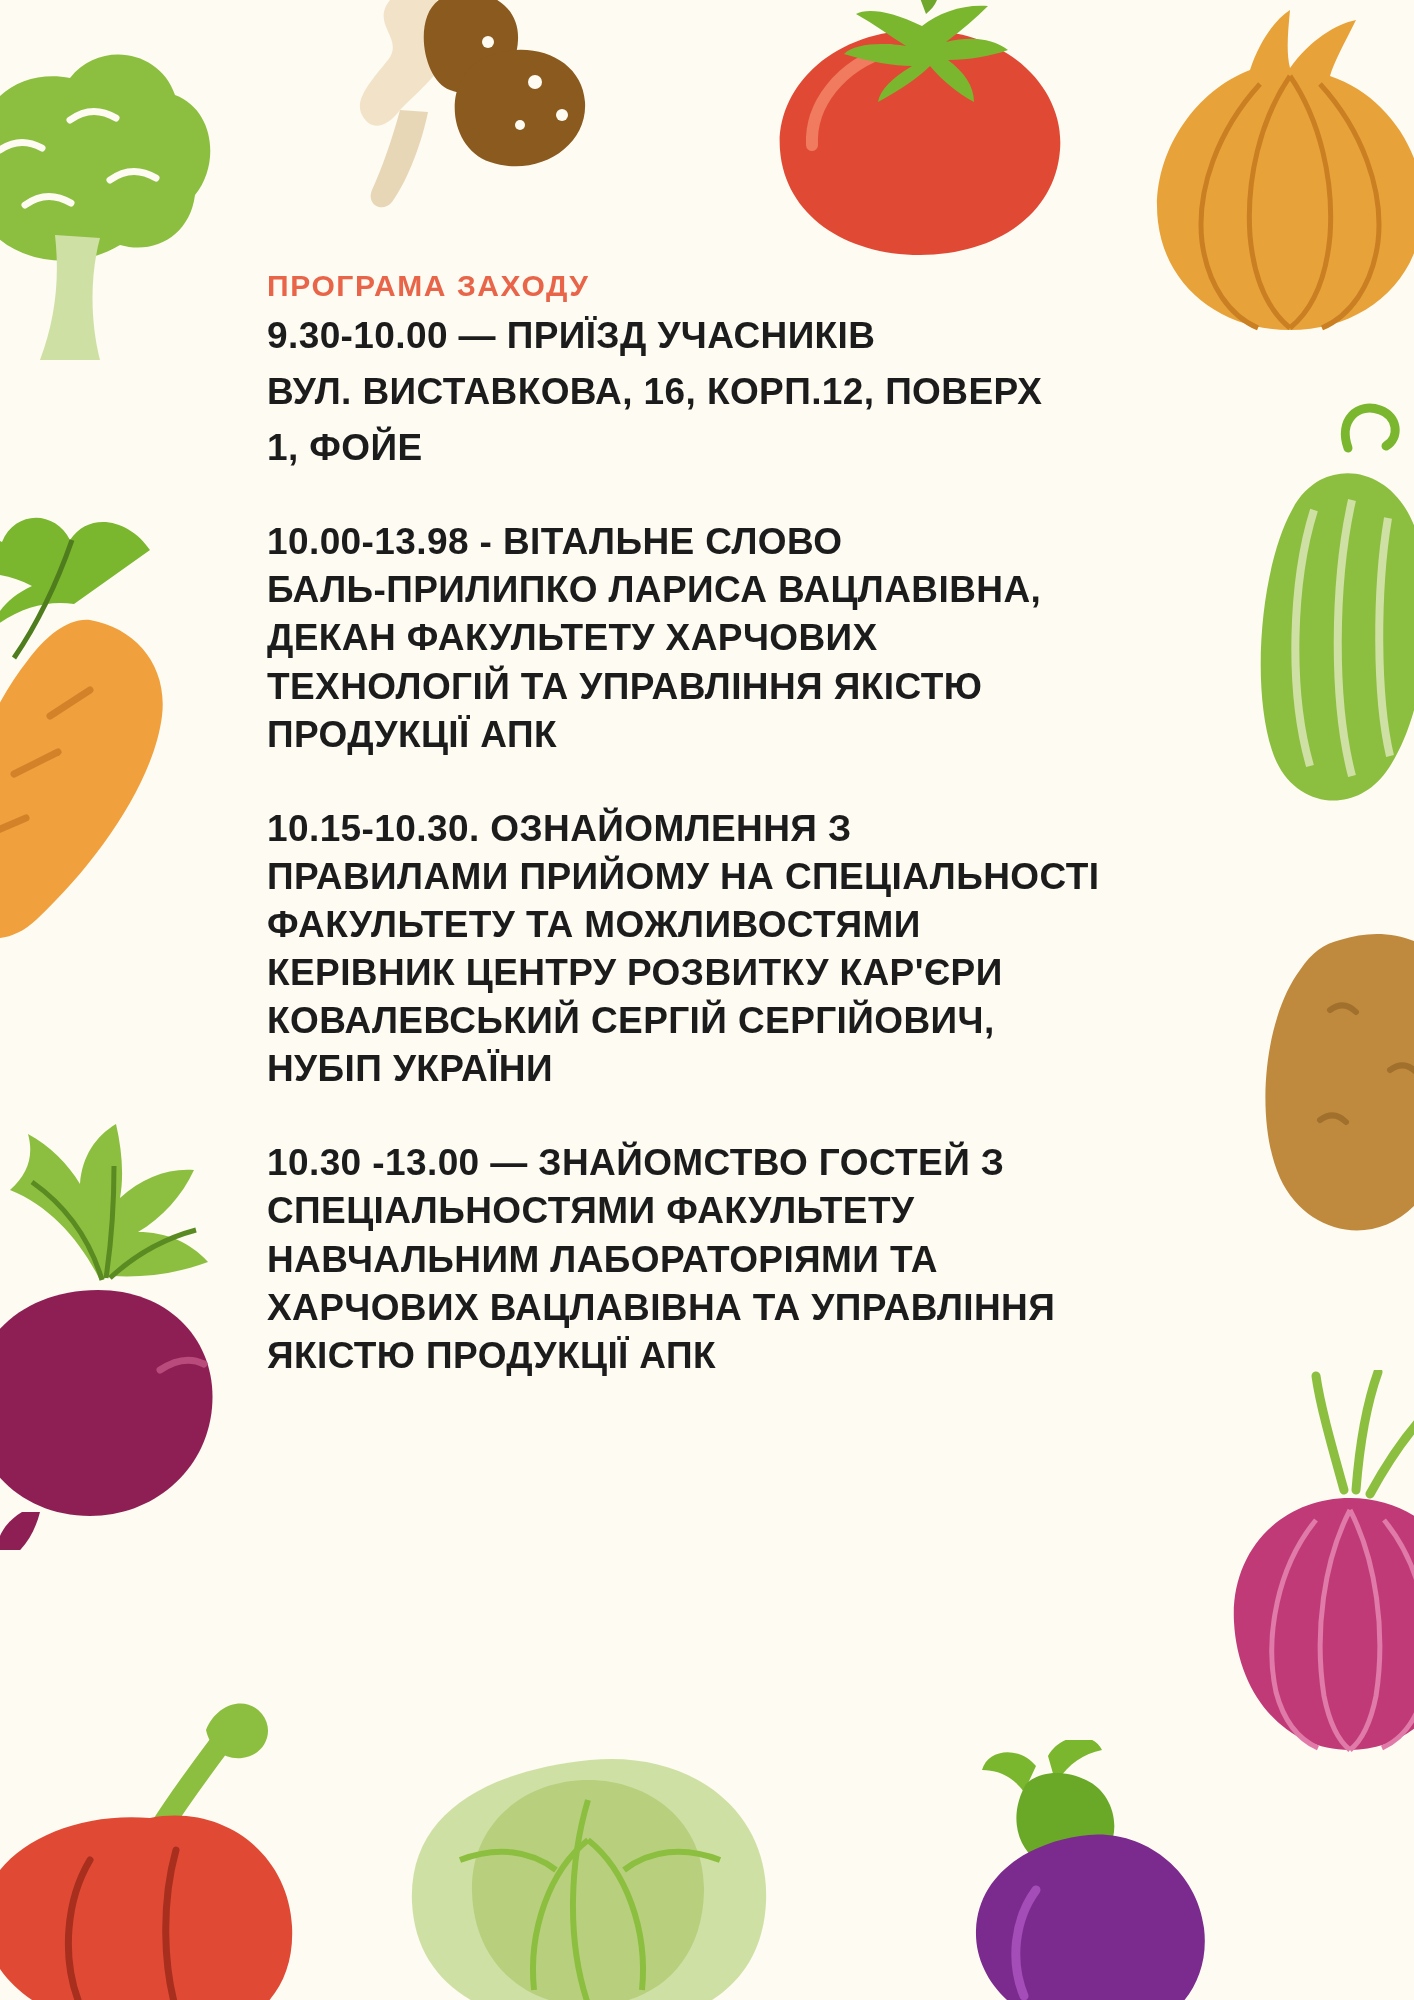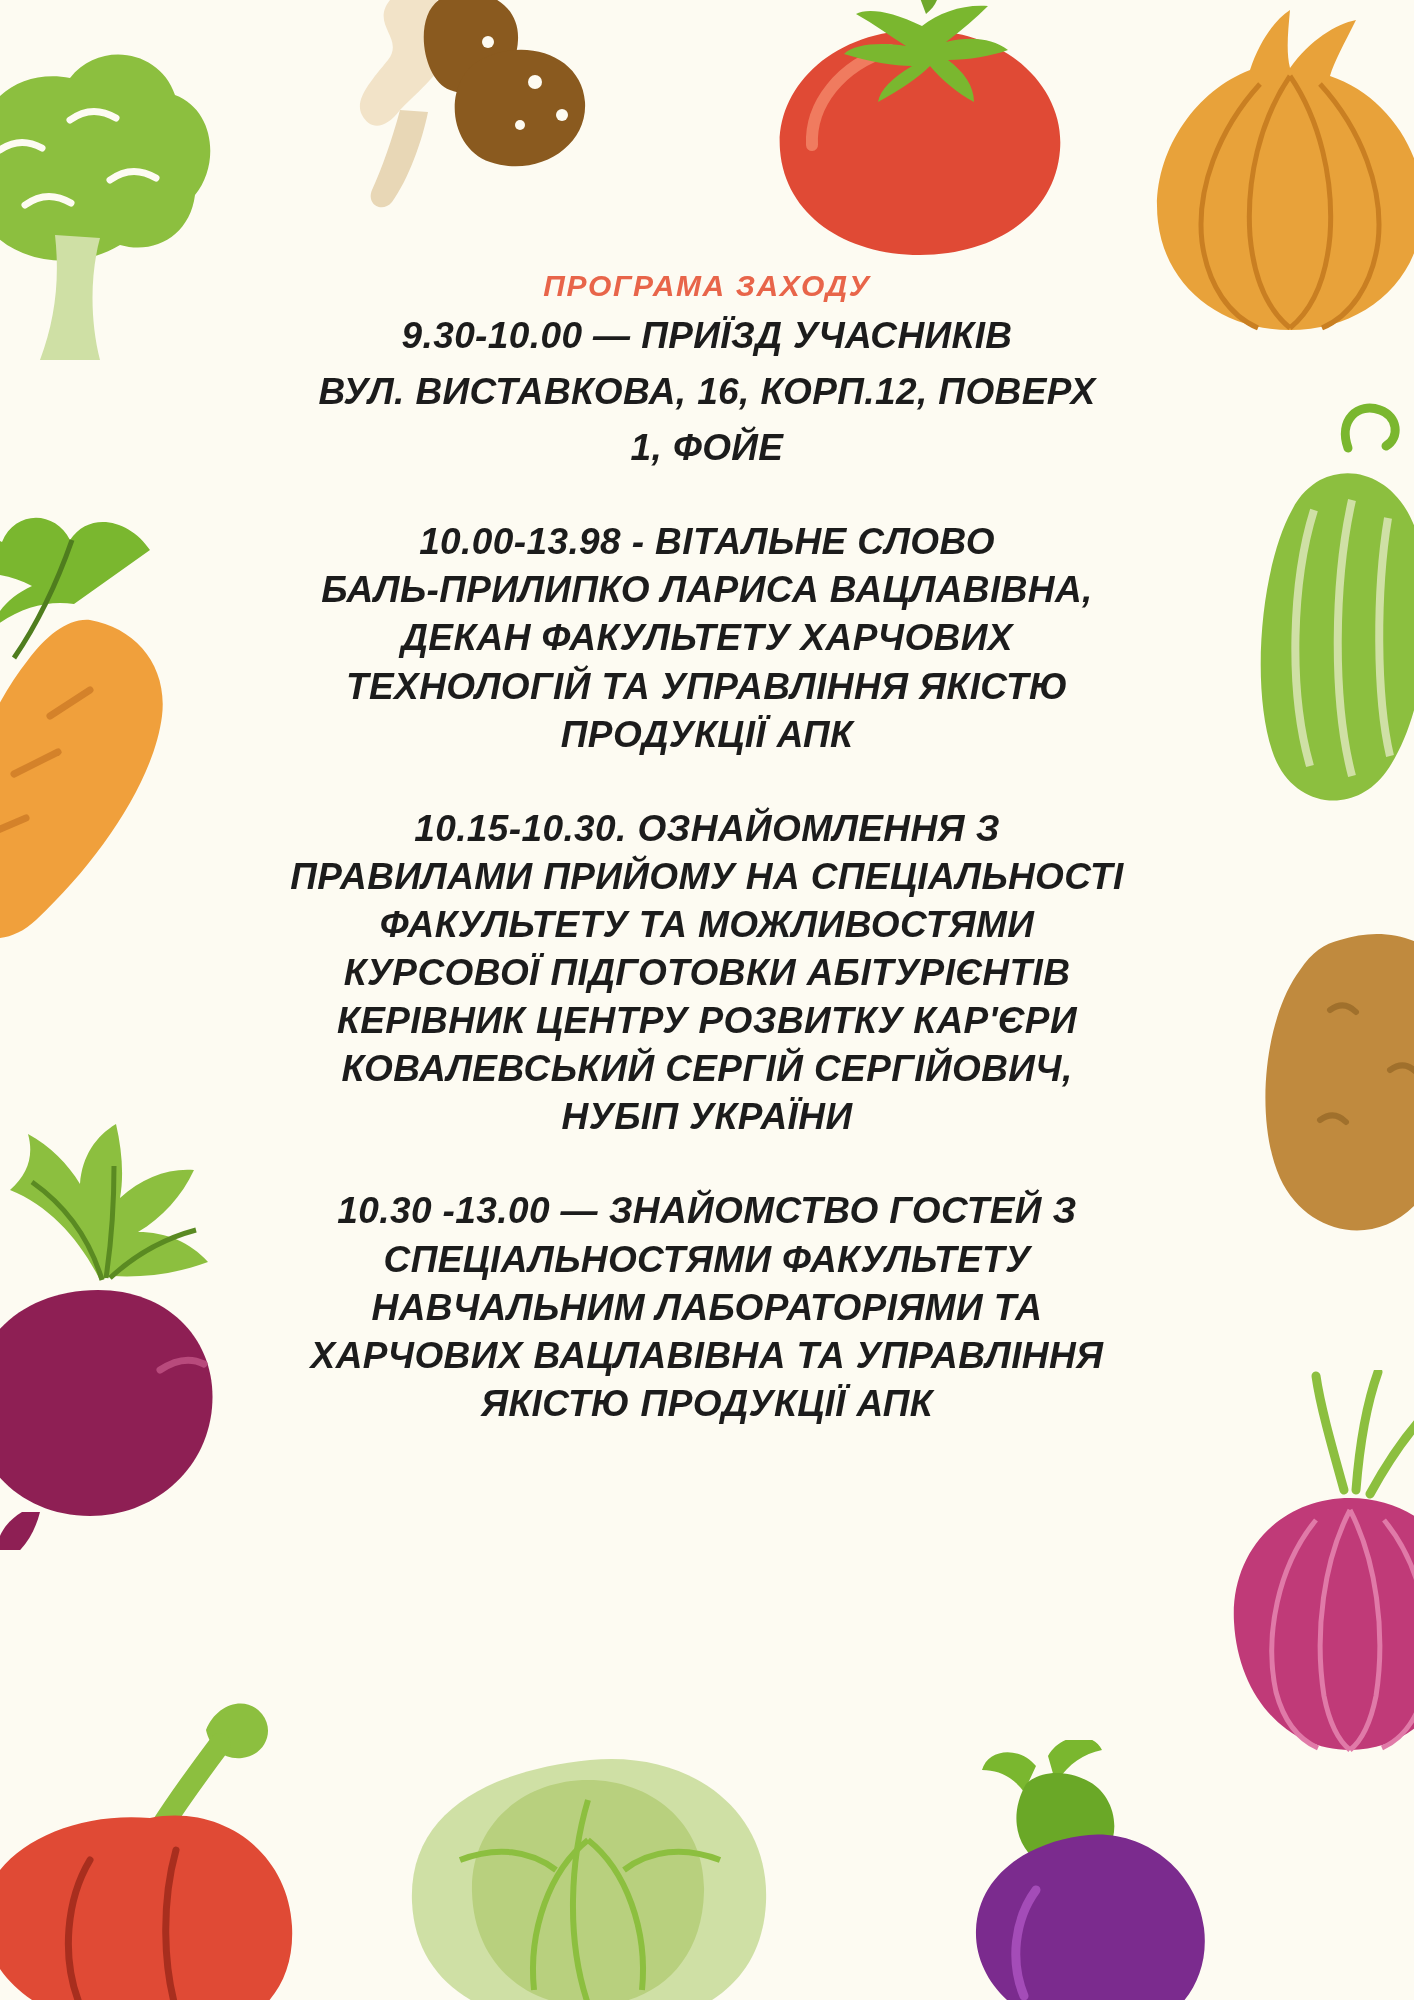--- a/index.html
+++ b/index.html
@@ -23,23 +23,21 @@
   .deco {
     position: absolute;
     pointer-events: none;
   }
   .content {
     position: absolute;
     left: 50%;
     transform: translateX(-50%);
     top: 268px;
     width: 880px;
-    text-align: center;
     z-index: 5;
-    font-style: italic;
   }
   .program-title {
     color: #e8654a;
     font-weight: bold;
     font-size: 30px;
     letter-spacing: 1.6px;
     line-height: 1.2;
     margin: 0 0 4px 0;
   }
   .block {
@@ -182,21 +180,20 @@
       <p class="line">БАЛЬ-ПРИЛИПКО ЛАРИСА ВАЦЛАВІВНА,</p>
       <p class="line">ДЕКАН ФАКУЛЬТЕТУ ХАРЧОВИХ</p>
       <p class="line">ТЕХНОЛОГІЙ ТА УПРАВЛІННЯ ЯКІСТЮ</p>
       <p class="line">ПРОДУКЦІЇ АПК</p>
     </div>
 
     <div class="block">
       <p class="line">10.15-10.30. ОЗНАЙОМЛЕННЯ З</p>
       <p class="line">ПРАВИЛАМИ ПРИЙОМУ НА СПЕЦІАЛЬНОСТІ</p>
       <p class="line">ФАКУЛЬТЕТУ ТА МОЖЛИВОСТЯМИ</p>
-      <p class="line">КУРСОВОЇ ПІДГОТОВКИ АБІТУРІЄНТІВ</p>
       <p class="line">КЕРІВНИК ЦЕНТРУ РОЗВИТКУ КАР'ЄРИ</p>
       <p class="line">КОВАЛЕВСЬКИЙ СЕРГІЙ СЕРГІЙОВИЧ,</p>
       <p class="line">НУБІП УКРАЇНИ</p>
     </div>
 
     <div class="block">
       <p class="line">10.30 -13.00 — ЗНАЙОМСТВО ГОСТЕЙ З</p>
       <p class="line">СПЕЦІАЛЬНОСТЯМИ ФАКУЛЬТЕТУ</p>
       <p class="line">НАВЧАЛЬНИМ ЛАБОРАТОРІЯМИ ТА</p>
       <p class="line">ХАРЧОВИХ ВАЦЛАВІВНА ТА УПРАВЛІННЯ</p>

